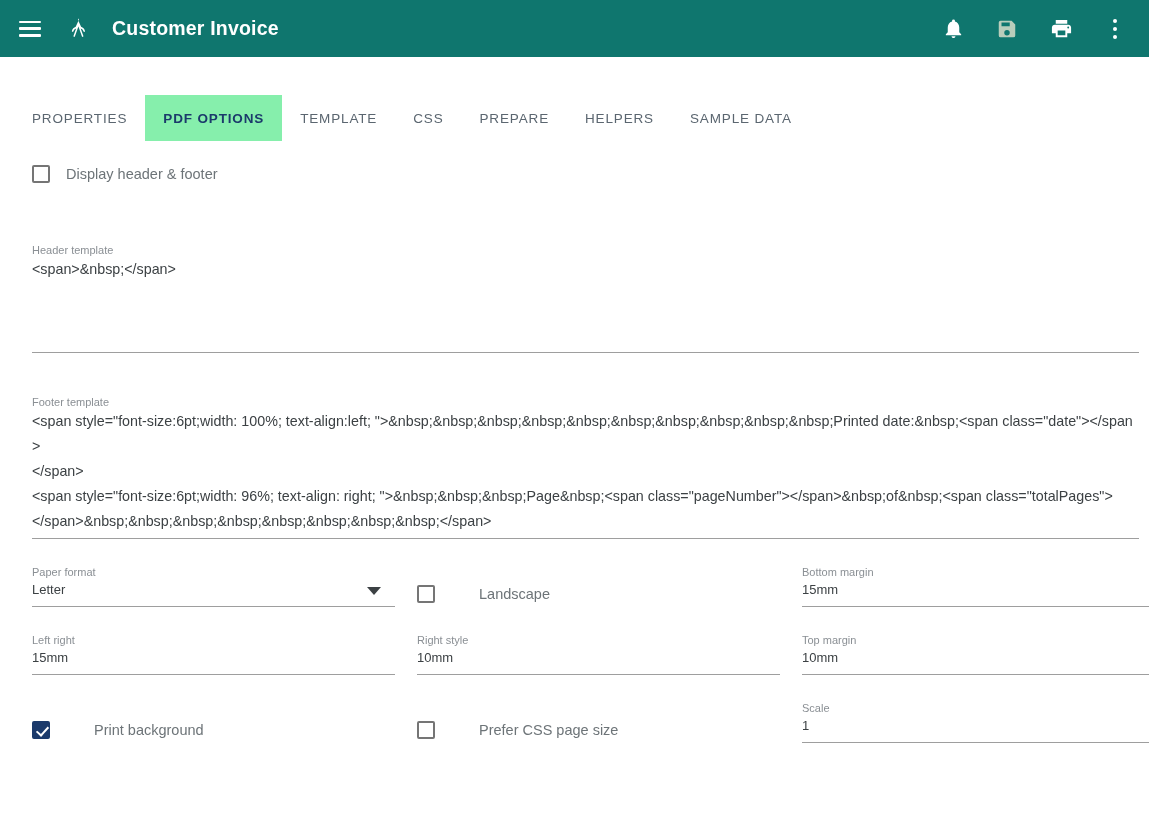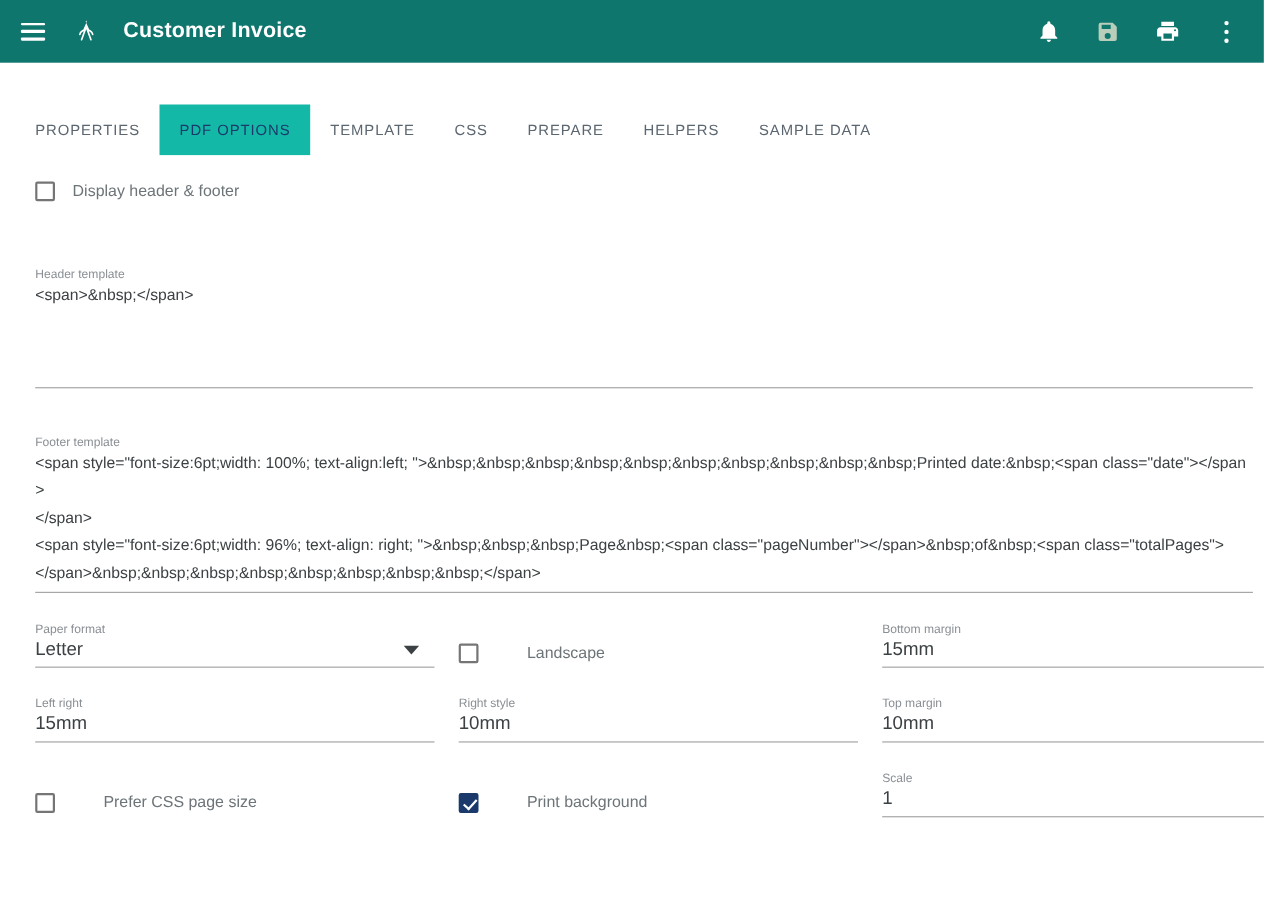--- a/index.html
+++ b/index.html
@@ -102,22 +102,23 @@
     display: flex;
     align-items: center;
     padding: 0 18px;
     font-size: 13.5px;
     letter-spacing: 0.85px;
     color: #5b6670;
     white-space: nowrap;
     height: 46px;
   }
   .tab.active {
-    background: #14b8a6;
+    background: #86efac;
     color: #1b3a6b;
+    font-weight: bold;
   }
 
   
   .content {
     padding: 0 10px;
     margin-left: 22px;
   }
   .row-check {
     display: flex;
     align-items: center;
@@ -152,21 +153,21 @@
     font-size: 14.5px;
     color: #6d7478;
   }
 
   .field-label {
     font-size: 11px;
     color: #8a8f94;
     line-height: 14px;
   }
   .field-value {
-    font-size: 17px;
+    font-size: 13px;
     color: #3c4144;
     line-height: 22px;
     word-break: break-word;
   }
   .tpl-header-wrap {
     margin-top: 52px;
     border-bottom: 1px solid #9e9e9e;
     padding-bottom: 12px;
     height: 110px;
   }
@@ -334,30 +335,30 @@
       <div class="field-label">Top margin</div>
       <div class="input-underline">
         <div class="field-value">10mm</div>
       </div>
     </div>
   </div>
 
   <div class="grid-row">
     <div class="check-cell">
       <div class="row-check">
+        <span class="cbox checked"></span>
+        <span class="cbox-label">Print background</span>
+      </div>
+    </div>
+    <div class="check-cell">
+      <div class="row-check">
         <span class="cbox"></span>
         <span class="cbox-label">Prefer CSS page size</span>
       </div>
     </div>
-    <div class="check-cell">
-      <div class="row-check">
-        <span class="cbox checked"></span>
-        <span class="cbox-label">Print background</span>
-      </div>
-    </div>
     <div class="cell c3">
       <div class="field-label">Scale</div>
       <div class="input-underline">
         <div class="field-value">1</div>
       </div>
     </div>
   </div>
 
 </div>
 

